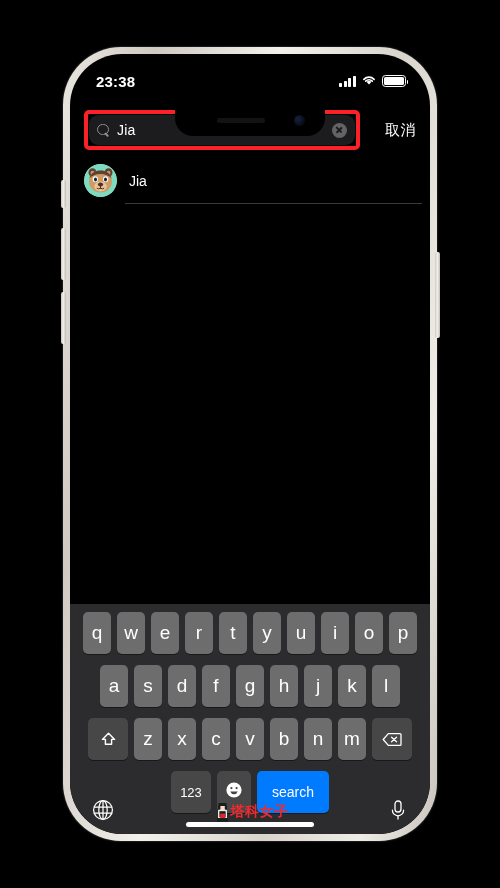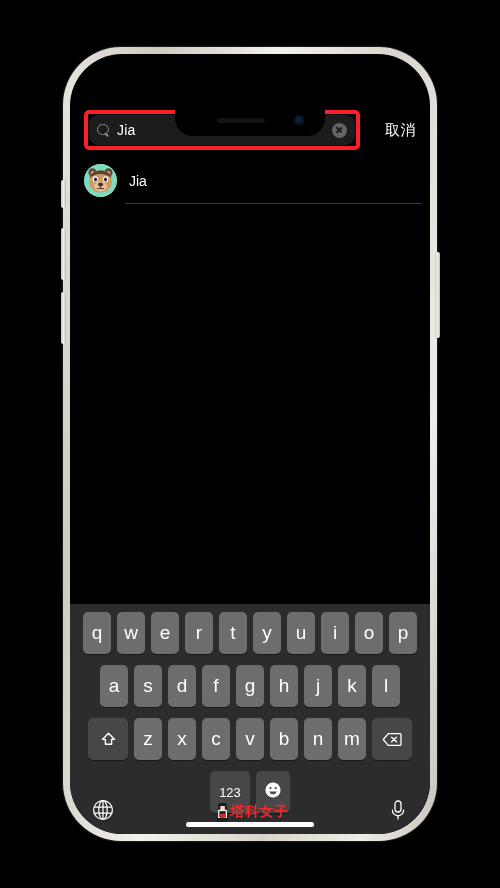--- a/index.html
+++ b/index.html
@@ -149,20 +149,41 @@
   <div class="side-btn btn-voldn"></div>
   <div class="side-btn btn-power"></div>
 
   <div class="phone-screen">
 
     <div class="notch">
       <div class="notch-speaker"></div>
       <div class="notch-camera"></div>
     </div>
 
+    <div class="status-bar">
+      <div class="status-time">23:38</div>
+      <div class="status-right">
+        <span class="sig">
+            <i></i>
+            <i></i>
+            <i></i>
+            <i></i>
+          </span>
+        <span>
+          <svg width="16" height="12" viewBox="0 0 16 12">
+            <path d="M8 10.4 L5.6 7.9 a3.4 3.4 0 0 1 4.8 0 Z" fill="#fff"></path>
+            <path d="M2.9 5.3 a7.3 7.3 0 0 1 10.2 0" stroke="#fff" stroke-width="1.7" fill="none" stroke-linecap="round"></path>
+            <path d="M4.7 7.2 a4.8 4.8 0 0 1 6.6 0" stroke="#fff" stroke-width="1.6" fill="none" stroke-linecap="round"></path>
+          </svg>
+        </span>
+        <span class="batt">
+            <span></span>
+          </span>
+      </div>
+    </div>
 
     <div class="search-row">
       <div class="search-highlight">
         <div class="search-field">
           <span class="mag"></span>
           <span class="search-value" placeholder="Search">Jia</span>
           <span class="clear-btn"></span>
         </div>
       </div>
       <div class="cancel-btn">取消</div>
@@ -251,20 +272,21 @@
         <div class="key key-dark key-emoji">
           <span>
             <svg width="18" height="18" viewBox="0 0 18 18">
               <circle cx="9" cy="9" r="7.6" fill="#fff"></circle>
               <circle cx="6.4" cy="7.1" r="1.15" fill="#474747"></circle>
               <circle cx="11.6" cy="7.1" r="1.15" fill="#474747"></circle>
               <path d="M5.3 10.6 a3.9 3.9 0 0 0 7.4 0 Z" fill="#474747"></path>
             </svg>
           </span>
         </div>
+        <div class="key key-search">search</div>
       </div>
 
       <div class="kb-bottom">
         <span class="globe-ico">
           <svg width="22" height="22" viewBox="0 0 22 22">
             <circle cx="11" cy="11" r="9.4" fill="none" stroke="#fff" stroke-width="1.25"></circle>
             <ellipse cx="11" cy="11" rx="4.2" ry="9.4" fill="none" stroke="#fff" stroke-width="1.25"></ellipse>
             <path d="M1.8 8 H20.2 M1.8 14 H20.2 M11 1.6 V20.4" stroke="#fff" stroke-width="1.25"></path>
           </svg>
         </span>

